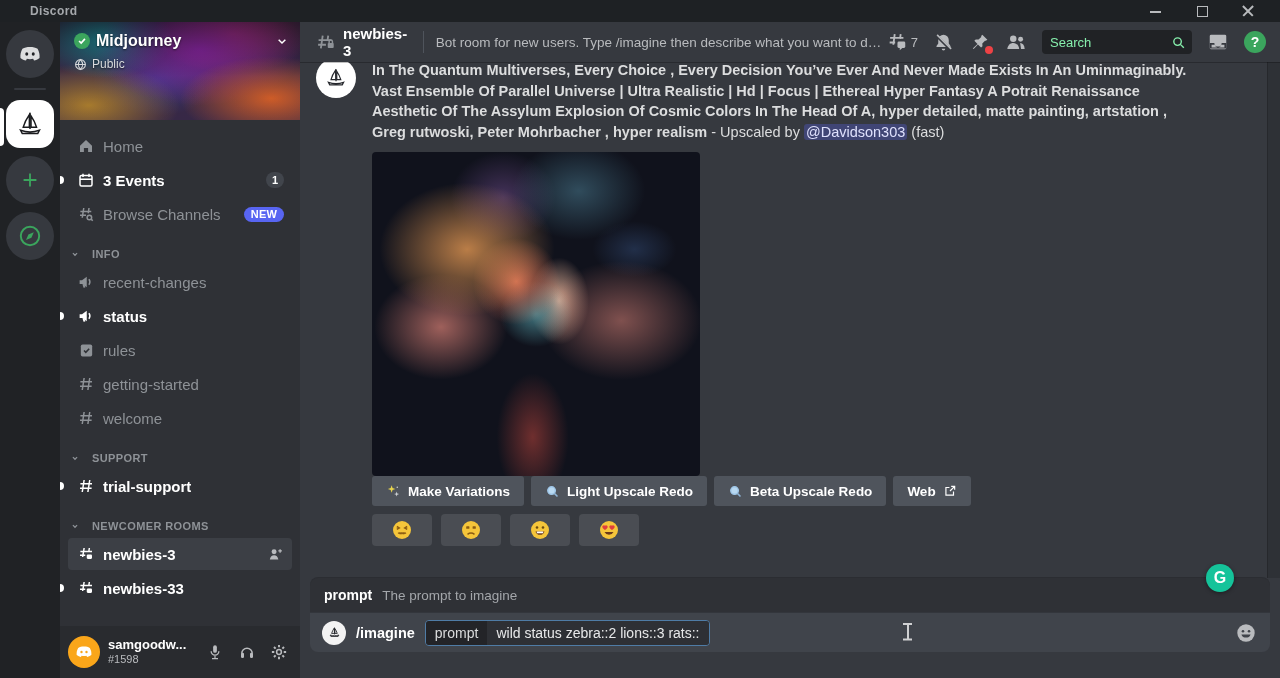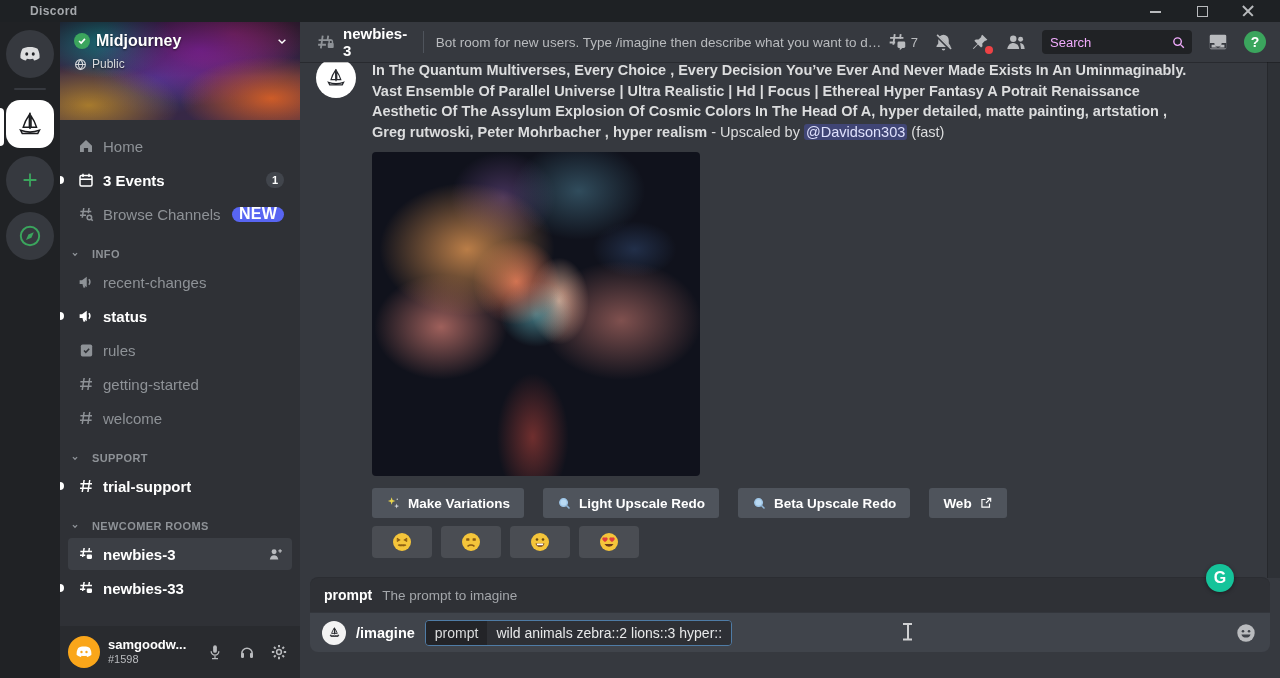--- a/index.html
+++ b/index.html
@@ -55,21 +55,21 @@
   .channel-scroll { flex:1; padding:10px 8px 0 8px; overflow:hidden; }
   .chan-row { height:32px; display:flex; align-items:center; gap:7px; padding:0 8px; border-radius:4px;
               color:#8e9297; font-size:15px; cursor:pointer; position:relative; margin-bottom:2px;}
   .chan-row .cname { white-space:nowrap; overflow:hidden; text-overflow:ellipsis; }
   .chan-row.unread { color:#fff; font-weight:bold; }
   .chan-row.selected { background:#3c3f45; color:#fff; font-weight:bold; }
   .unread-pill { position:absolute; left:-12px; top:12px; width:8px; height:8px; background:#fff;
                  border-radius:0 4px 4px 0; }
   .badge-num { margin-left:auto; background:#41454c; color:#fff; font-size:11px; font-weight:bold;
                min-width:18px; height:16px; border-radius:8px; display:flex; align-items:center; justify-content:center; padding:0 5px;}
-  .badge-new { margin-left:auto; background:#5865f2; color:#fff; font-size:16px; font-weight:bold;
+  .badge-new { margin-left:auto; background:#5865f2; color:#fff; font-size:11px; font-weight:bold;
                height:15px; border-radius:8px; display:flex; align-items:center; justify-content:center; padding:0 7px; letter-spacing:.2px;}
   .section-head { display:flex; align-items:center; gap:12px; color:#8e9297; font-size:11px; font-weight:bold;
                   letter-spacing:.4px; text-transform:uppercase; margin:18px 0 6px 2px; cursor:pointer;}
   .icon20 { width:20px; height:20px; flex:0 0 20px; display:inline-flex; align-items:center; justify-content:center;}
   .invite-ico { margin-left:auto; color:#b9bbbe; }
 
   .user-bar { height:52px; background:#292b2f; flex:0 0 52px; display:flex; align-items:center; padding:0 8px; }
   .user-avatar { width:32px; height:32px; border-radius:50%; background:#faa61a; display:flex;
                  align-items:center; justify-content:center; color:#fff; flex:0 0 32px; cursor:pointer;}
   .user-meta { margin-left:8px; line-height:1.15; min-width:0; }
@@ -86,21 +86,21 @@
   .hash-ico { position:relative; width:22px; height:22px; color:#8e9297; display:inline-flex;
               align-items:center; justify-content:center; }
   .chan-title { color:#fff; font-size:15px; font-weight:bold; margin-left:7px; }
   .head-div { width:1px; height:22px; background:#4f545c; margin:0 12px; }
   .topic { color:#b9bbbe; font-size:13.5px; white-space:nowrap; overflow:hidden; text-overflow:ellipsis; max-width:460px; cursor:pointer;}
   .head-icons { margin-left:auto; display:flex; align-items:center; gap:15px; color:#b9bbbe; }
   .hbtn { display:flex; align-items:center; gap:3px; cursor:pointer; position:relative;}
   .thread-count { font-size:13px; color:#b9bbbe; }
   .pin-dot { position:absolute; right:-3px; bottom:-1px; width:8px; height:8px; background:#ed4245; border-radius:50%; }
   .searchbox { background:#202225; border-radius:4px; height:24px; width:150px; display:flex;
-               align-items:center; padding:0 6px 0 8px; color:#f0abfc; font-size:13px; cursor:text;}
+               align-items:center; padding:0 6px 0 8px; color:#86efac; font-size:13px; cursor:text;}
   .searchbox .sph { flex:1; }
   .help-circ { width:22px; height:22px; border-radius:50%; background:#3ba55d; color:#fff;
                font-size:14px; font-weight:bold; display:flex; align-items:center; justify-content:center; cursor:pointer;}
 
   
   .chat { flex:1; position:relative; overflow:hidden; padding:0 0 0 16px; }
   .scroll-track { position:absolute; right:0; top:0; bottom:0; width:13px; background:#2e3136;
                   border-left:1px solid #26282c; cursor:pointer;}
   .message { display:flex; margin-top:-4px; }
   .msg-avatar { width:40px; height:40px; border-radius:50%; background:#fff; color:#26282d;
@@ -115,21 +115,21 @@
       radial-gradient(125px 95px at 29% 30%, rgba(228,152,82,.8), transparent 70%),
       radial-gradient(95px 75px at 21% 54%, rgba(206,122,112,.75), transparent 70%),
       radial-gradient(115px 85px at 76% 52%, rgba(202,122,112,.6), transparent 70%),
       radial-gradient(62px 62px at 44% 40%, rgba(238,122,92,.85), transparent 70%),
       radial-gradient(52px 47px at 50% 50%, rgba(82,152,162,.75), transparent 70%),
       radial-gradient(40px 58px at 57% 46%, rgba(228,178,152,.95), transparent 75%),
       radial-gradient(48px 85px at 49% 88%, rgba(162,62,56,.65), transparent 75%),
       radial-gradient(75px 65px at 40% 14%, rgba(112,77,142,.55), transparent 70%),
       radial-gradient(60px 40px at 80% 30%, rgba(60,90,140,.4), transparent 70%),
       #10121c; }
-  .btn-row { display:flex; gap:19px; margin-top:12px; }
+  .btn-row { display:flex; gap:7px; }
   .mj-btn { background:#4f545c; color:#fff; font-size:13.5px; font-weight:bold; border:none;
             height:30px; border-radius:3px; padding:0 14px; display:flex; align-items:center; gap:7px; cursor:pointer;}
   .react-row { display:flex; gap:9px; margin-top:8px; }
   .react-btn { background:#4a4d53; border:none; border-radius:4px; width:60px; height:32px;
                display:flex; align-items:center; justify-content:center; cursor:pointer; }
 
   
   .composer { flex:0 0 auto; padding:0 10px 26px 10px; position:relative; }
   .grammarly { position:absolute; right:46px; top:-14px; width:28px; height:28px; border-radius:50%;
                background:#15c39a; color:#fff; font-weight:bold; font-size:16px; display:flex;
@@ -585,21 +585,21 @@
             <svg width="15" height="15" viewBox="0 0 24 24" fill="none" stroke="currentColor" stroke-width="1.4">
                 <path d="M12 4v11"></path>
                 <path d="M11.5 5C9.5 7.8 8.2 10.5 7.4 13.5h4.6z"></path>
                 <path d="M12.7 5.8c1.6 2.4 2.9 4.9 3.7 7.7h-3.7z"></path>
                 <path d="M5 16c2.3.8 4.6 1.2 7 1.2s4.7-.4 7-1.2l-1.2 2.3H6.2z"></path>
               </svg>
           </span>
           <span class="cmd-text">/imagine</span>
           <span class="opt-pill">
             <span class="opt-label">prompt</span>
-            <span class="opt-value">wild animals zebra::2 lions::3 hyper::</span>
+            <span class="opt-value">wild status zebra::2 lions::3 rats::</span>
           </span>
           <span class="ibeam"></span>
           <span class="emoji-btn">
             <svg width="22" height="22" viewBox="0 0 24 24" fill="currentColor">
                 <circle cx="12" cy="12" r="9.5"></circle>
                 <circle cx="8.7" cy="10" r="1.4" fill="#40444b"></circle>
                 <circle cx="15.3" cy="10" r="1.4" fill="#40444b"></circle>
                 <path d="M7 13.5a5.3 5.3 0 0010 0z" fill="#40444b"></path>
               </svg>
           </span>

